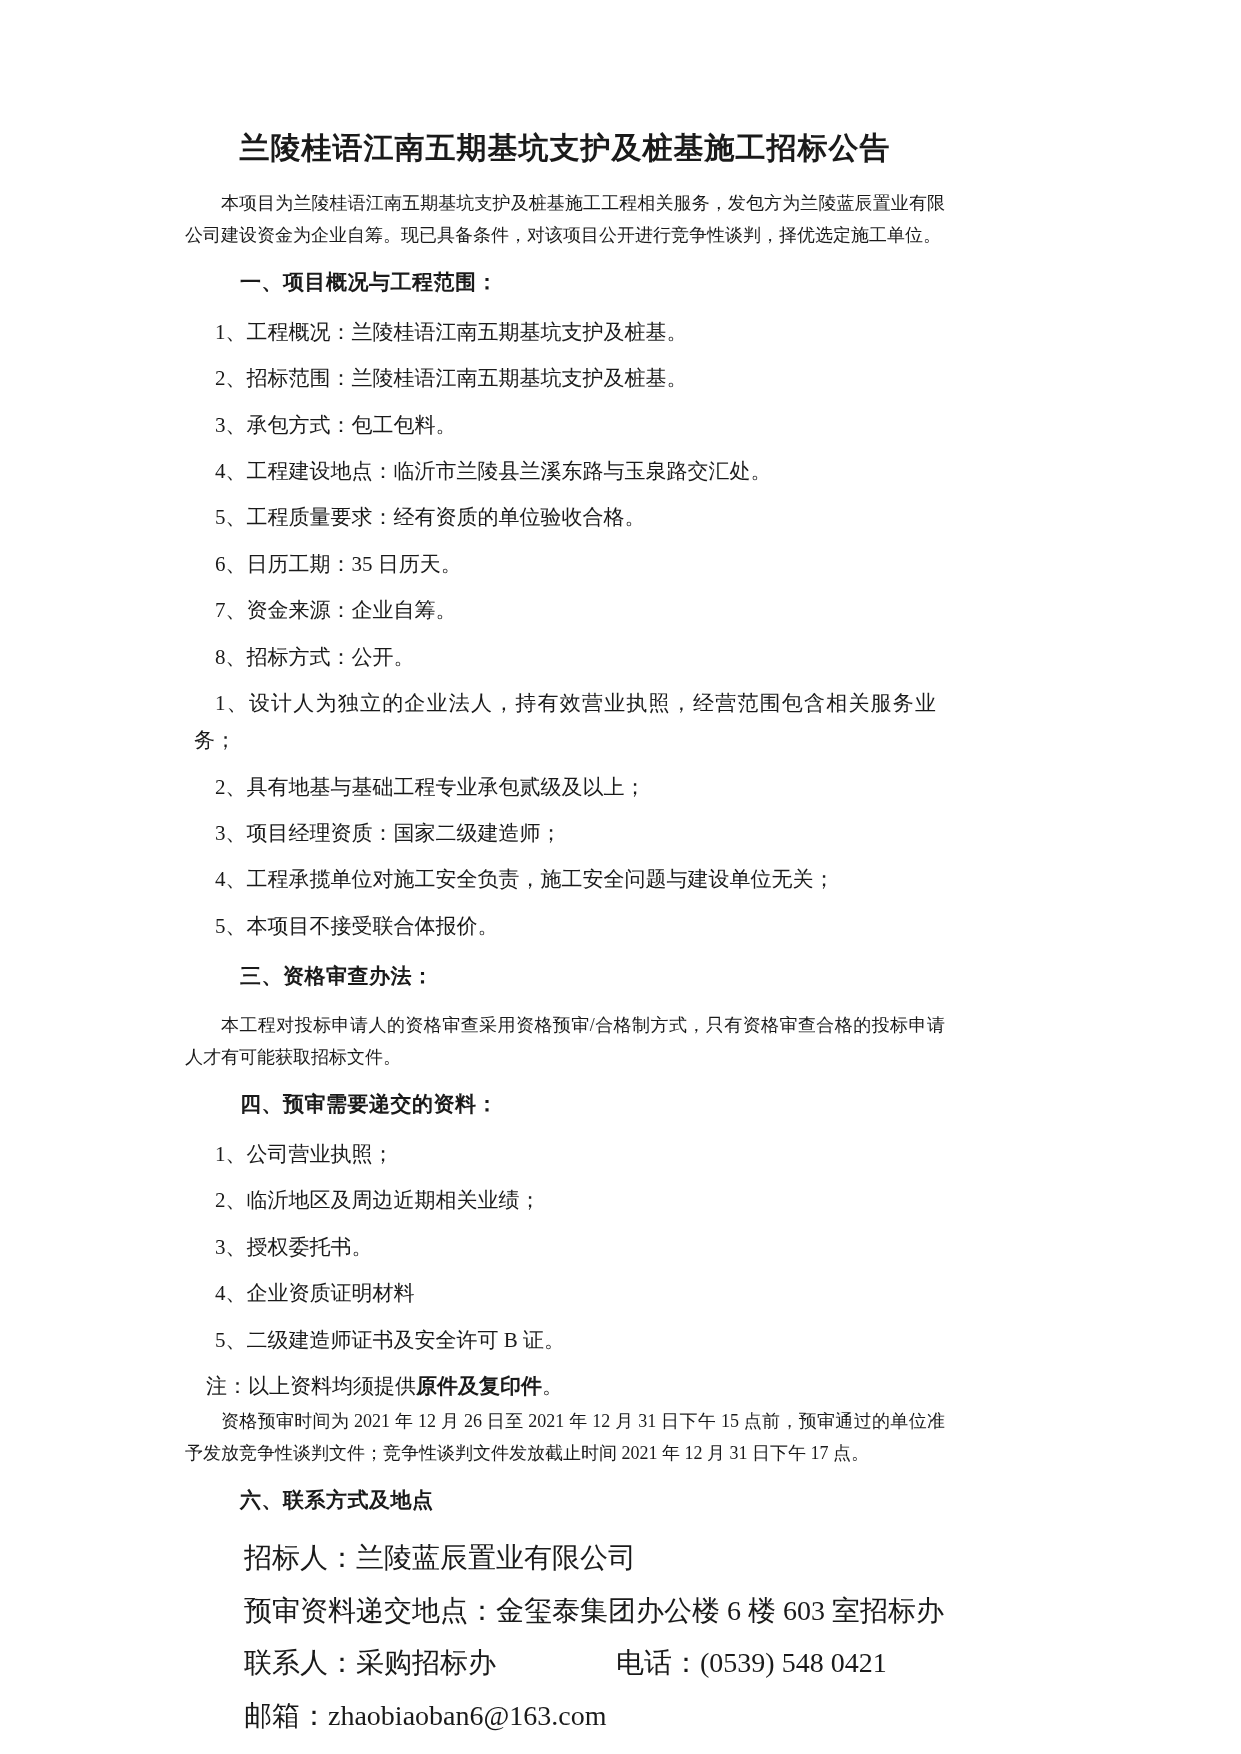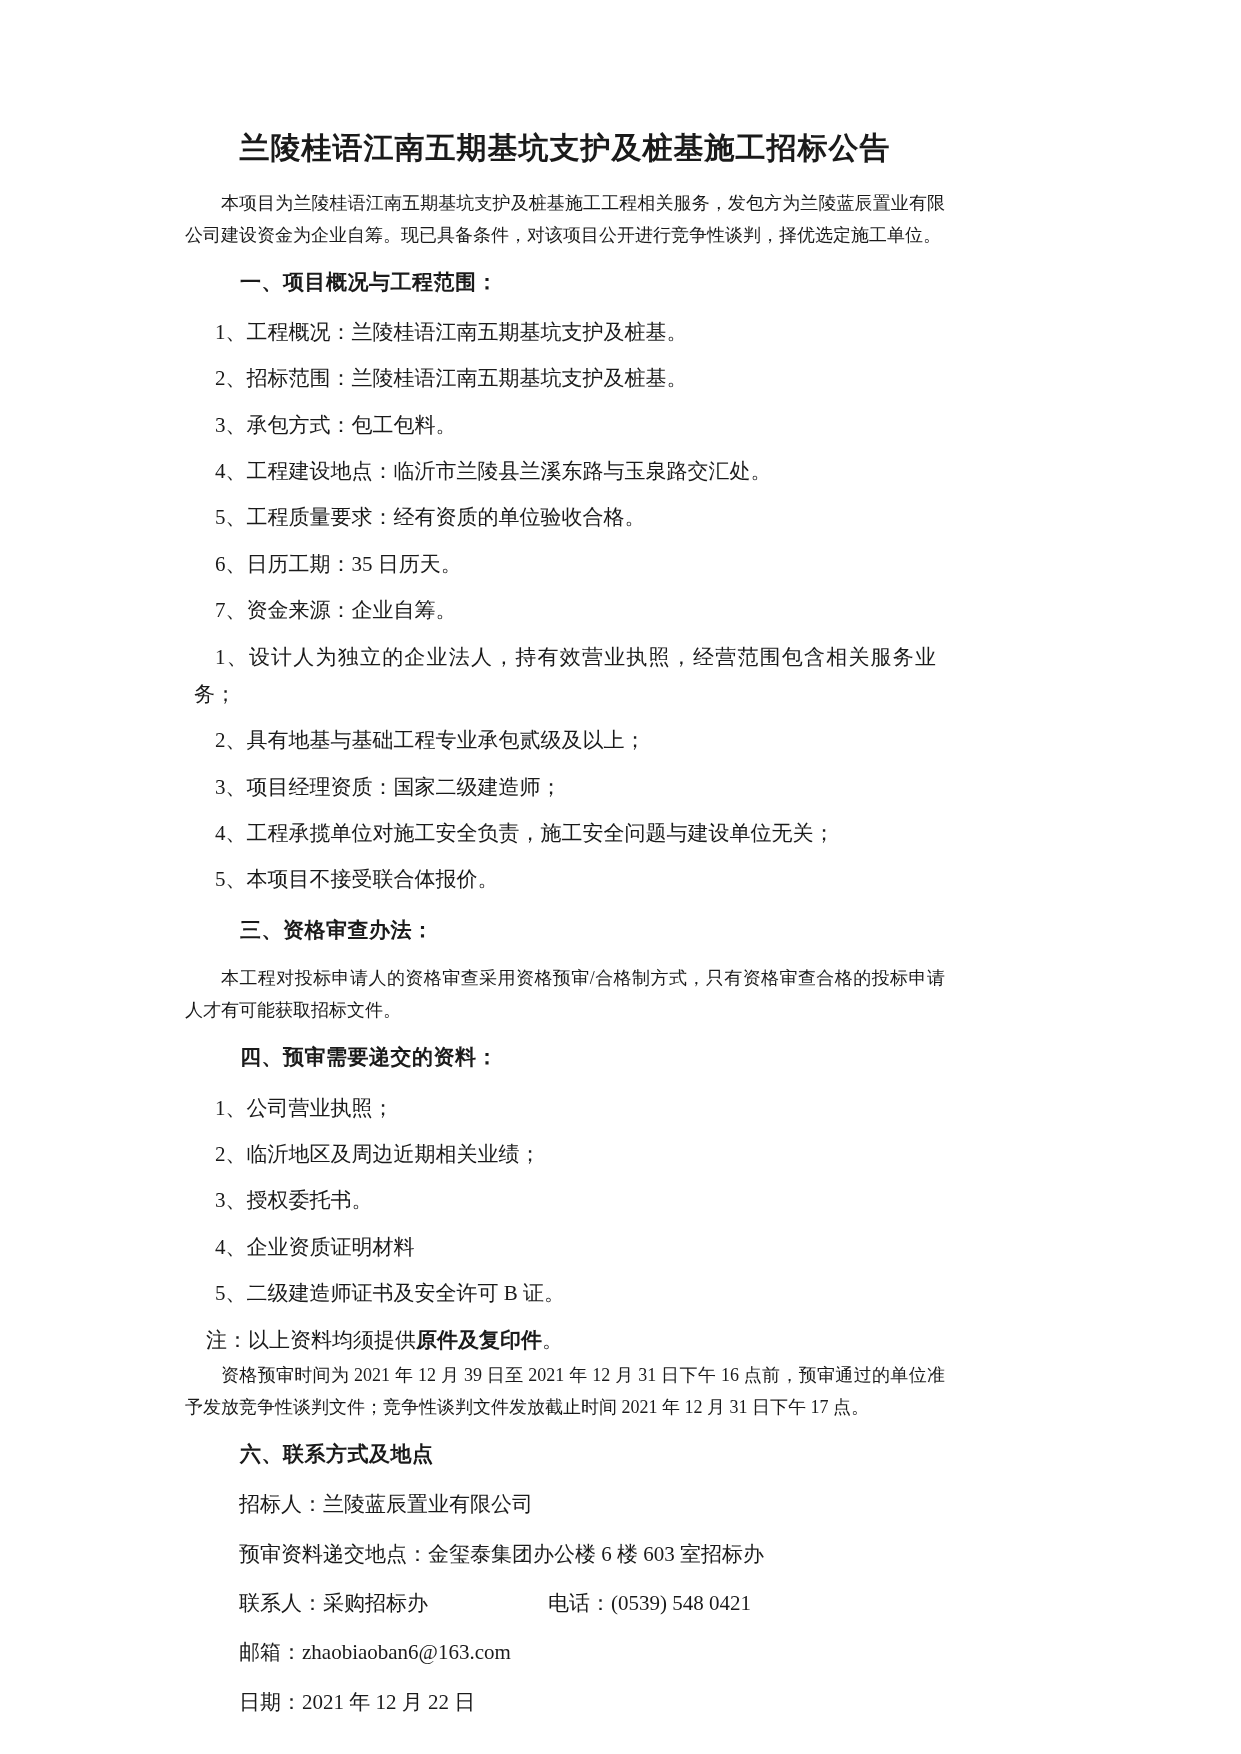--- a/index.html
+++ b/index.html
@@ -55,23 +55,23 @@
     text-justify: inter-ideograph;
   }
   .note-line {
     font-size: 21px;
     line-height: 1.78;
     margin: 0;
     text-indent: 1em;
   }
   .note-line b { font-weight: bold; }
   .contact-line {
-    font-size: 21px;
+    font-size: 28px;
     line-height: 1.78;
-    margin: 12px;
+    margin: 3px;
     text-indent: 2em;
     white-space: pre;
   }
   .contact-line .gap { display: inline-block; width: 120px; }
 </style>
 </head>
 <body>
 
 <div class="page">
 
@@ -80,39 +80,40 @@
   <p class="para">本项目为兰陵桂语江南五期基坑支护及桩基施工工程相关服务，发包方为兰陵蓝辰置业有限公司建设资金为企业自筹。现已具备条件，对该项目公开进行竞争性谈判，择优选定施工单位。</p>
 
   <p class="section-heading">一、项目概况与工程范围：</p>
   <p class="list-item">1、工程概况：兰陵桂语江南五期基坑支护及桩基。</p>
   <p class="list-item">2、招标范围：兰陵桂语江南五期基坑支护及桩基。</p>
   <p class="list-item">3、承包方式：包工包料。</p>
   <p class="list-item">4、工程建设地点：临沂市兰陵县兰溪东路与玉泉路交汇处。</p>
   <p class="list-item">5、工程质量要求：经有资质的单位验收合格。</p>
   <p class="list-item">6、日历工期：35 日历天。</p>
   <p class="list-item">7、资金来源：企业自筹。</p>
+  <p class="list-item">8、招标方式：公开。</p>
 
   <p class="list-item">1、设计人为独立的企业法人，持有效营业执照，经营范围包含相关服务业务；</p>
   <p class="list-item">2、具有地基与基础工程专业承包贰级及以上；</p>
   <p class="list-item">3、项目经理资质：国家二级建造师；</p>
   <p class="list-item">4、工程承揽单位对施工安全负责，施工安全问题与建设单位无关；</p>
   <p class="list-item">5、本项目不接受联合体报价。</p>
 
   <p class="section-heading">三、资格审查办法：</p>
   <p class="para">本工程对投标申请人的资格审查采用资格预审/合格制方式，只有资格审查合格的投标申请人才有可能获取招标文件。</p>
 
   <p class="section-heading">四、预审需要递交的资料：</p>
   <p class="list-item">1、公司营业执照；</p>
   <p class="list-item">2、临沂地区及周边近期相关业绩；</p>
   <p class="list-item">3、授权委托书。</p>
   <p class="list-item">4、企业资质证明材料</p>
   <p class="list-item">5、二级建造师证书及安全许可 B 证。</p>
   <p class="note-line"><span>注：以上资料均须提供</span><b>原件及复印件</b><span>。</span></p>
 
-  <p class="para">资格预审时间为 2021 年 12 月 39 日至 2021 年 12 月 31 日下午 16 点前，预审通过的单位准予发放竞争性谈判文件；竞争性谈判文件发放截止时间 2021 年 12 月 31 日下午 17 点。</p>
+  <p class="para">资格预审时间为 2021 年 12 月 26 日至 2021 年 12 月 31 日下午 15 点前，预审通过的单位准予发放竞争性谈判文件；竞争性谈判文件发放截止时间 2021 年 12 月 31 日下午 17 点。</p>
 
   <p class="section-heading">六、联系方式及地点</p>
   <p class="contact-line">招标人：兰陵蓝辰置业有限公司</p>
   <p class="contact-line">预审资料递交地点：金玺泰集团办公楼 6 楼 603 室招标办</p>
   <p class="contact-line"><span>联系人：采购招标办</span><span class="gap"></span><span>电话：</span><span>(0539) 548 0421</span></p>
   <p class="contact-line">邮箱：zhaobiaoban6@163.com</p>
   <p class="contact-line">日期：2021 年 12 月 22 日</p>
 
 </div>
 

